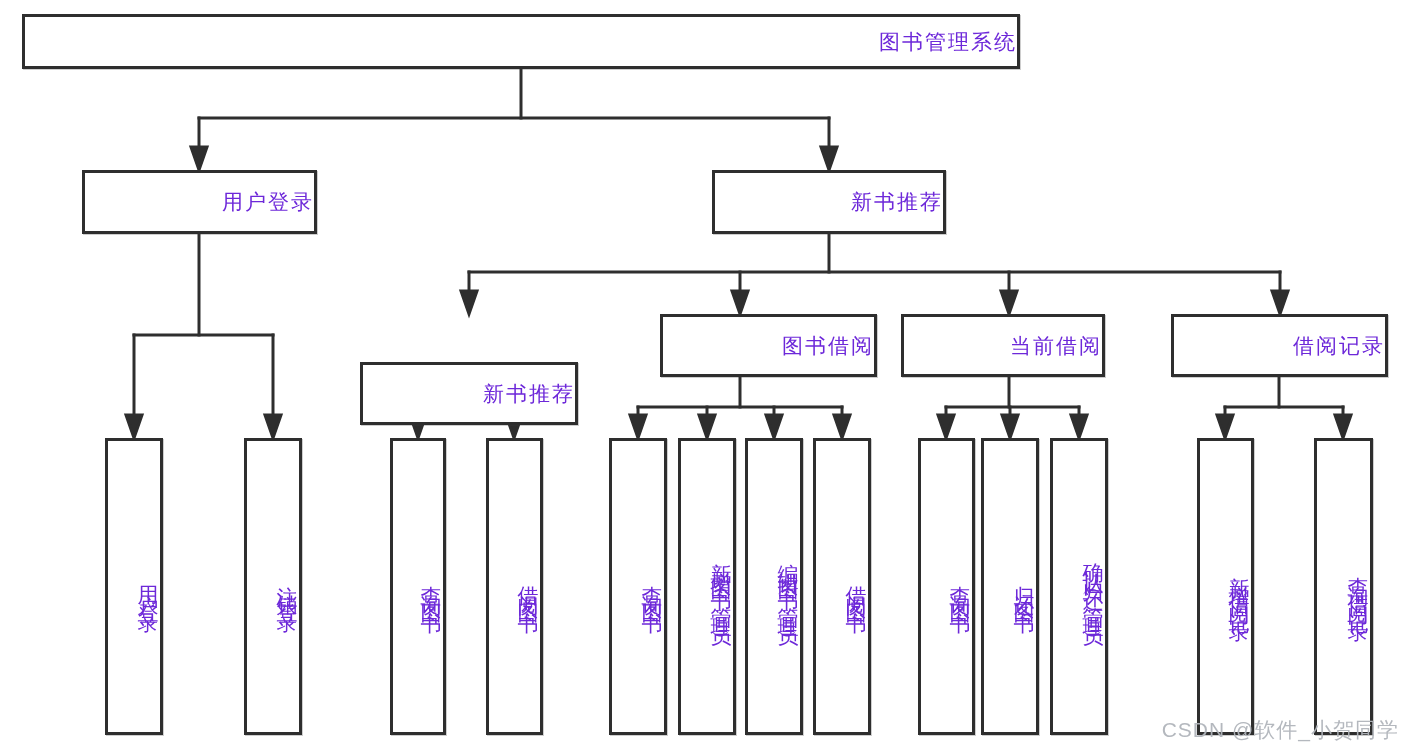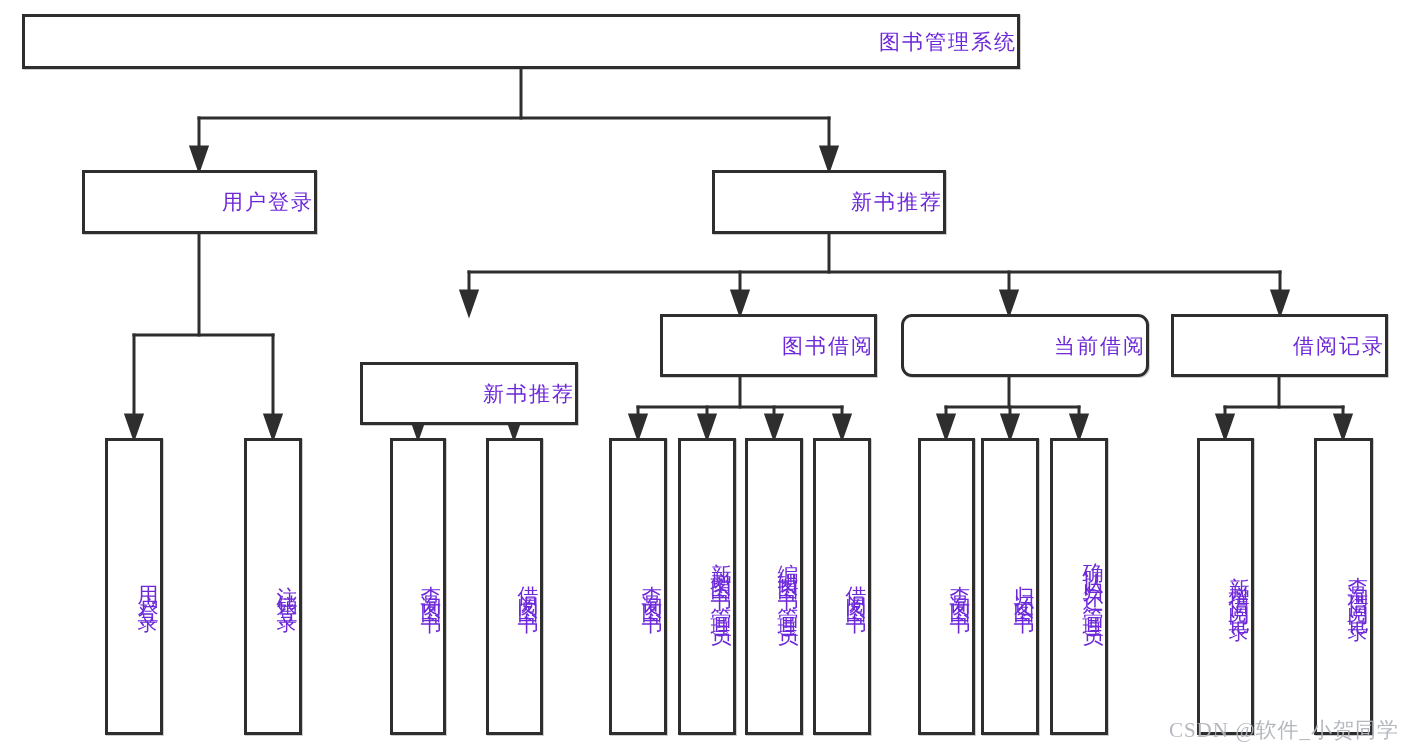--- a/index.html
+++ b/index.html
@@ -44,21 +44,20 @@
   .leaf { top: 438px; height: 297px; }
   .watermark {
     position: absolute;
     top: 716px;
     right: 6px;
     font-size: 21px;
     color: rgba(176, 180, 187, 0.95);
     letter-spacing: 1px;
     white-space: nowrap;
     z-index: 10;
-    font-family: Liberation Serif, serif;
   }
 </style>
 </head>
 <body>
 
 <div class="canvas">
 
   <svg class="connectors" viewBox="0 0 1405 747" xmlns="http://www.w3.org/2000/svg">
     <g stroke="#2e2e2e" stroke-width="3" fill="#2e2e2e" stroke-linecap="square">
 
@@ -147,21 +146,21 @@
   <div class="node" style="left:712px; top:170px; width:234px; height:64px;">
     <span class="hlabel">新书推荐</span>
   </div>
 
   <div class="node" style="left:360px; top:314px; width:218px; height:63px;margin-top:48px;">
     <span class="hlabel">新书推荐</span>
   </div>
   <div class="node" style="left:660px; top:314px; width:217px; height:63px;">
     <span class="hlabel">图书借阅</span>
   </div>
-  <div class="node" style="left:901px; top:314px; width:248px; height:63px;border-radius:11px;">
+  <div class="node" style="left:901px; top:314px; width:204px; height:63px;">
     <span class="hlabel">当前借阅</span>
   </div>
   <div class="node" style="left:1171px; top:314px; width:217px; height:63px;">
     <span class="hlabel">借阅记录</span>
   </div>
 
   <div class="node leaf" style="left:105px; width:58px;">
     <span class="vlabel">用户登录</span>
   </div>
   <div class="node leaf" style="left:244px; width:58px;">

